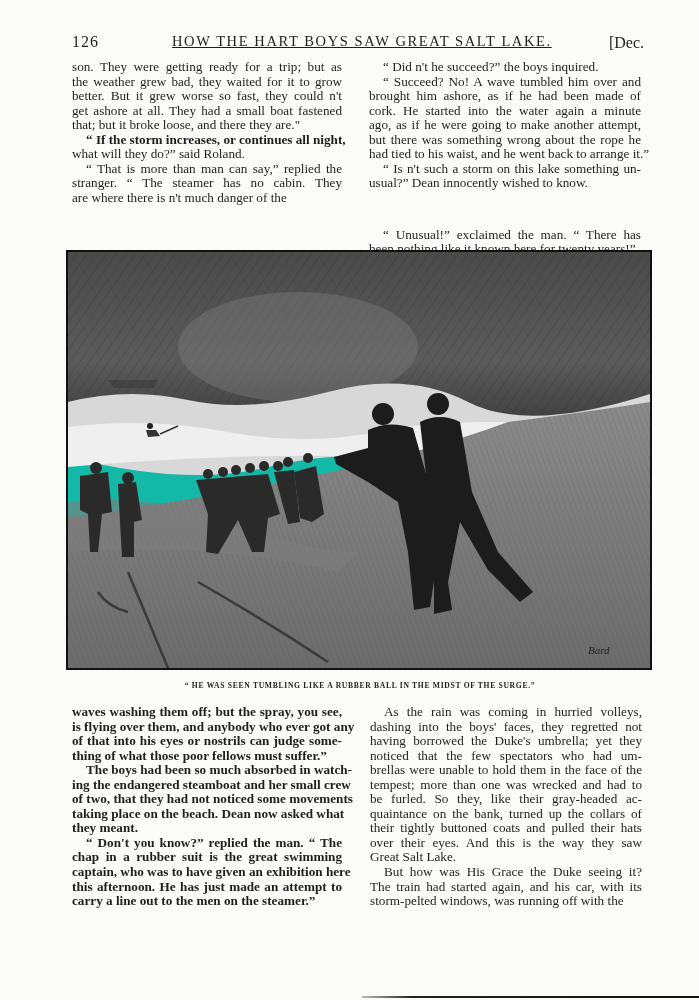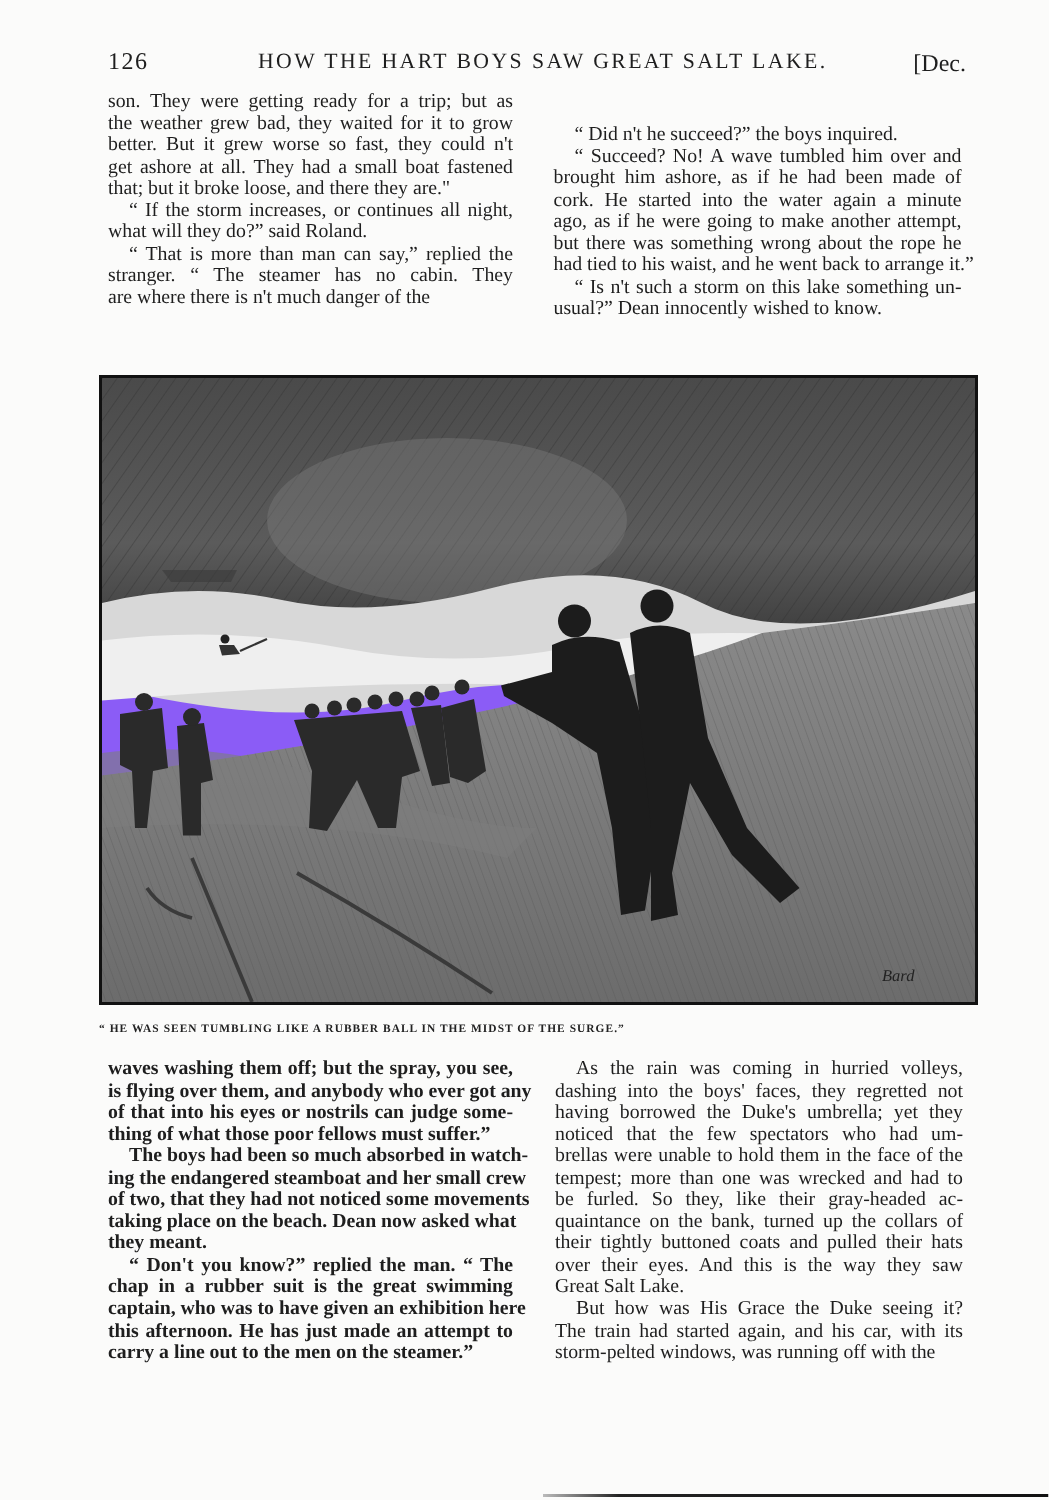--- a/index.html
+++ b/index.html
@@ -7,40 +7,40 @@
       width: 699px; height: 1000px; overflow: hidden; position: relative;
       background: #fbfbfa;
       font-family: "Liberation Serif", "DejaVu Serif", serif;
       color: #1e1e1e;
     }
     .header {
       position: absolute; top: 33px; left: 72px; width: 572px; height: 20px;
       font-size: 14.5px; letter-spacing: 0.6px;
     }
     .header .folio { position: absolute; left: 0; top: 0; font-size: 16px; letter-spacing: 1px; text-align: right; }
-    .header .running-title { position: absolute; left: 100px; top: 0; width: 470px; letter-spacing: 1.6px; }
+    .header .running-title { position: absolute; left: 100px; top: 0; width: 470px; letter-spacing: 1.6px; text-decoration: underline; }
     .header .month { position: absolute; right: 0; top: 1px; font-size: 16px; letter-spacing: 0; }
     .col {
       position: absolute; font-size: 13.2px; line-height: 14.55px;
       text-align: justify; hyphens: none;
     }
     .col .line { display: block; text-align: justify; text-align-last: justify; white-space: nowrap; height: 14.55px; }
     .col .line.last { text-align-last: left; }
     #top-left { left: 72px; top: 60px; width: 270px; }
     #top-right { left: 369px; top: 60px; width: 272px; }
     #bot-left { left: 72px; top: 705px; width: 270px; font-weight: bold; }
     #bot-right { left: 370px; top: 705px; width: 272px; }
     .illustration {
       position: absolute; left: 66px; top: 250px; width: 586px; height: 420px;
       border: 2px solid #111; box-sizing: border-box; overflow: hidden;
-      background: #8b5cf6;
+      background: #14b8a6;
     }
     .illustration svg { display: block; }
     .caption {
-      position: absolute; top: 681px; left: 66px; width: 588px; 
+      position: absolute; top: 681px; left: 66px; width: 588px; text-align: center;
       font-size: 7.6px; letter-spacing: 0.7px; font-weight: bold; color: #222;
     }
     .footer-rule {
       position: absolute; left: 362px; top: 996px; width: 337px; height: 2px;
       background: linear-gradient(to right, #bbb 0%, #222 15%, #111 100%);
     }
   </style>
 </head>
 <body>
 
@@ -49,28 +49,28 @@
   <span class="running-title">HOW THE HART BOYS SAW GREAT SALT LAKE.</span>
   <span class="month">[Dec.</span>
 </div>
 
 <div class="col" id="top-left">
     <span class="line">son. They were getting ready for a trip; but as</span>
     <span class="line">the weather grew bad, they waited for it to grow</span>
     <span class="line">better. But it grew worse so fast, they could n't</span>
     <span class="line">get ashore at all. They had a small boat fastened</span>
     <span class="line last">that; but it broke loose, and there they are."</span>
-    <span class="line" style="padding-left: 14px;">“ If the storm increases, or continues all night,</span>
+    <span class="line" style="padding-left: 14px; font-weight: bold;">“ If the storm increases, or continues all night,</span>
     <span class="line last">what will they do?” said Roland.</span>
     <span class="line" style="padding-left: 14px;">“ That is more than man can say,” replied the</span>
     <span class="line">stranger. “ The steamer has no cabin. They</span>
     <span class="line last">are where there is n't much danger of the</span>
   </div>
 <div class="col" id="top-right">
-    <span class="line last" style="padding-left: 14px; margin-top: 22px;">“ Did n't he succeed?” the boys inquired.</span>
+    <span class="line last" style="padding-left: 14px;">“ Did n't he succeed?” the boys inquired.</span>
     <span class="line" style="padding-left: 14px;">“ Succeed? No! A wave tumbled him over and</span>
     <span class="line">brought him ashore, as if he had been made of</span>
     <span class="line">cork. He started into the water again a minute</span>
     <span class="line">ago, as if he were going to make another attempt,</span>
     <span class="line">but there was something wrong about the rope he</span>
     <span class="line last">had tied to his waist, and he went back to arrange it.”</span>
     <span class="line" style="padding-left: 14px;">“ Is n't such a storm on this lake something un-</span>
     <span class="line last">usual?” Dean innocently wished to know.</span>
     <span class="line" style="padding-left: 14px; margin-top: 37px;">“ Unusual!” exclaimed the man. “ There has</span>
     <span class="line last">been nothing like it known here for twenty years!”</span>

